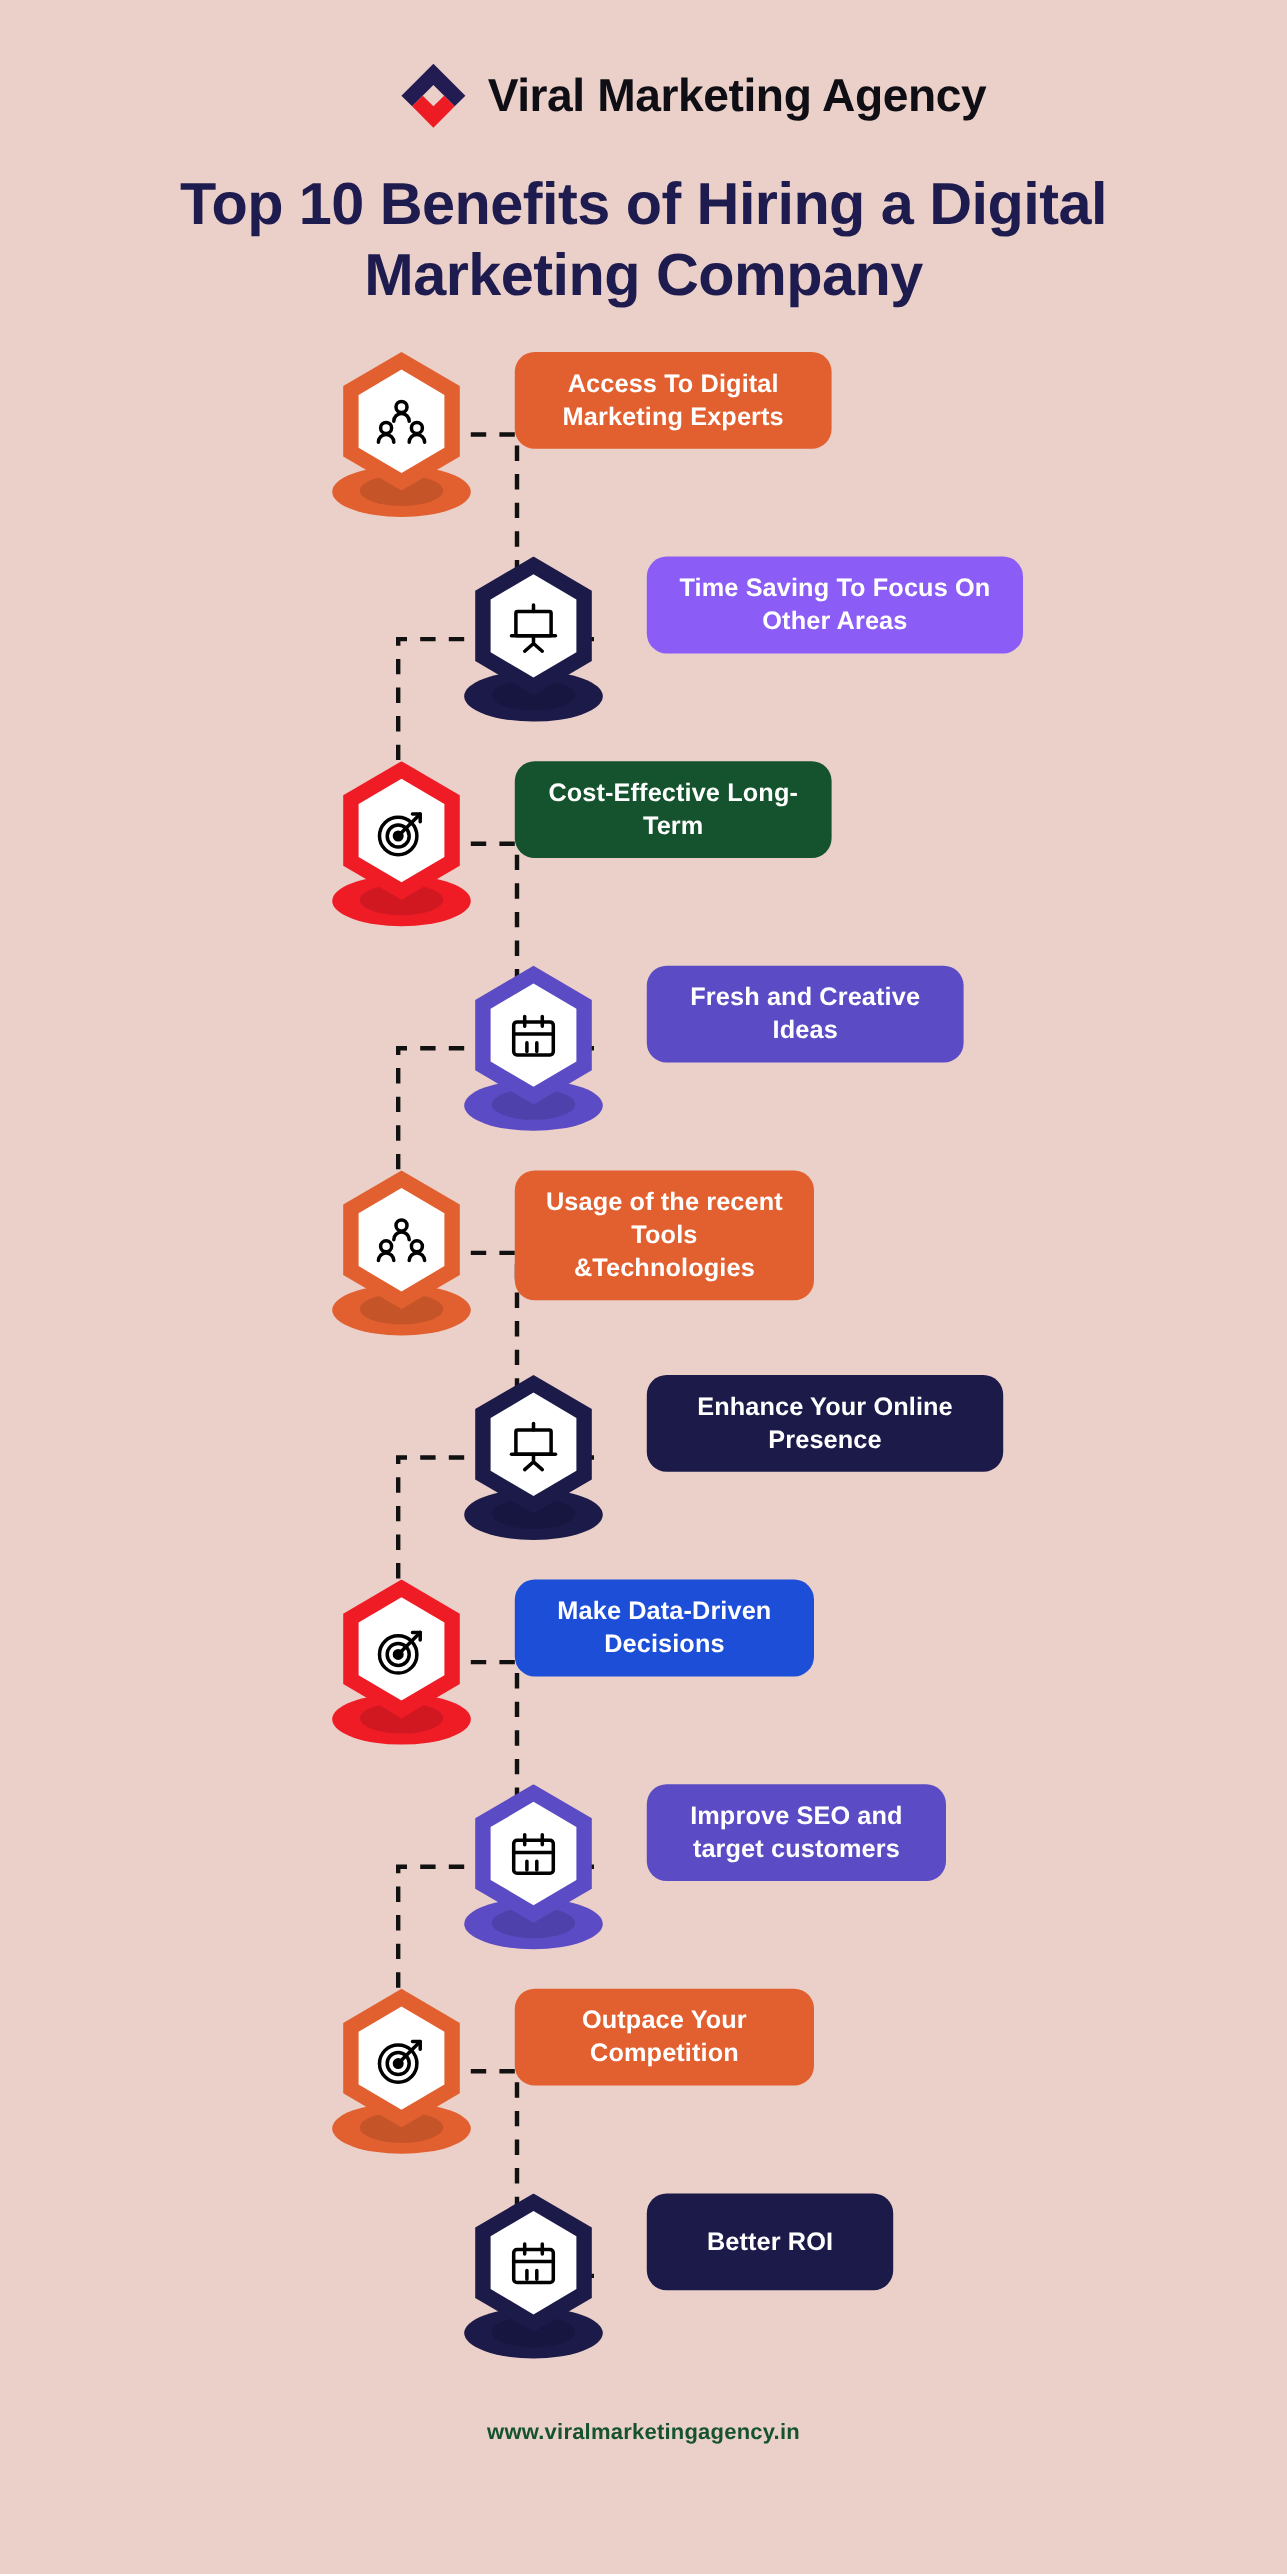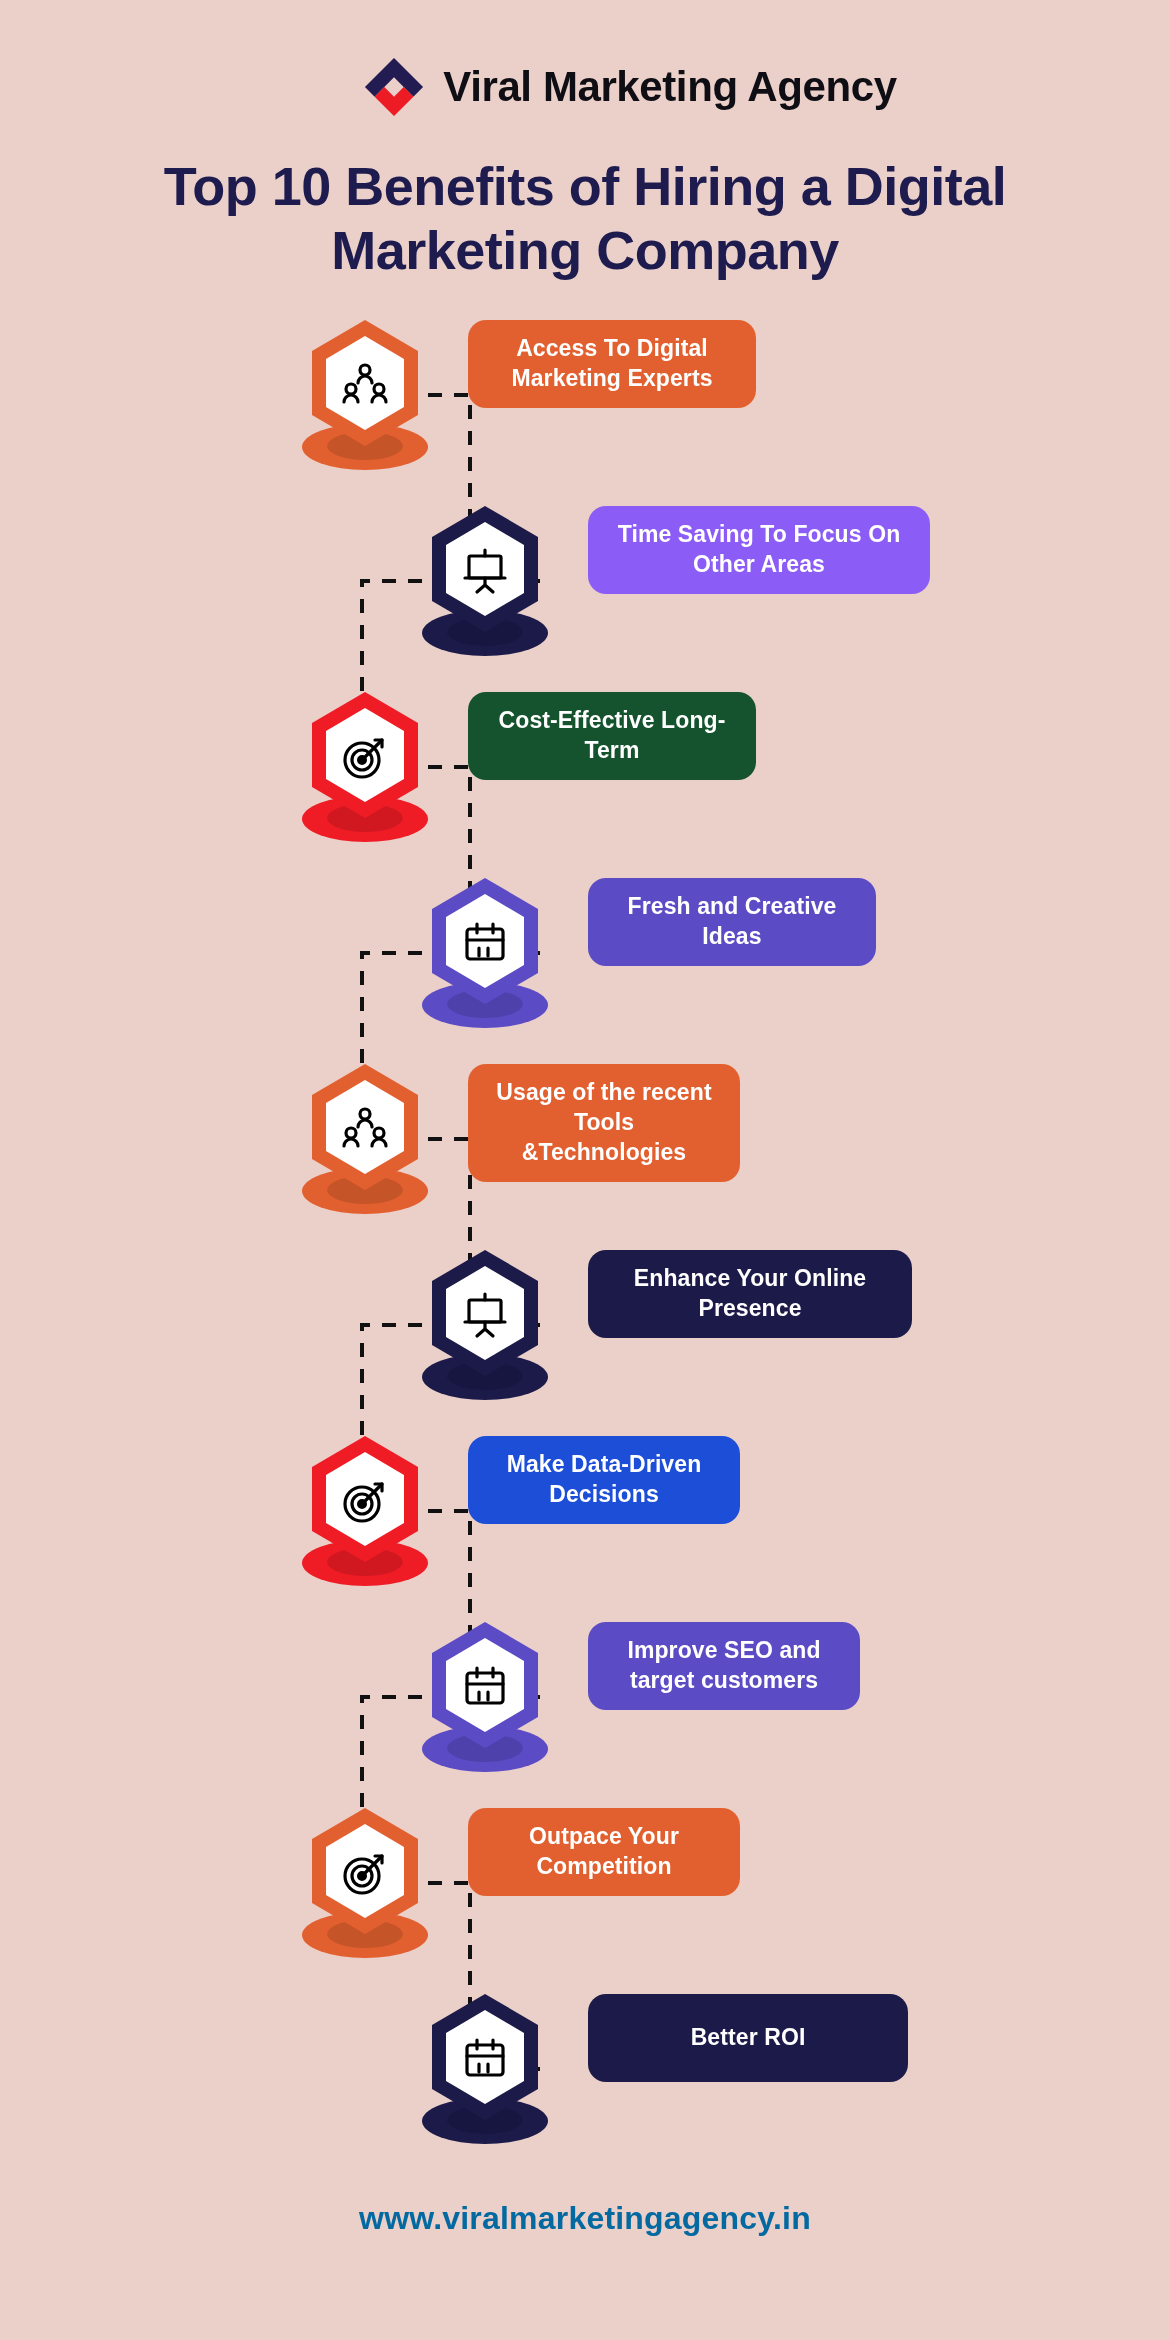--- a/index.html
+++ b/index.html
@@ -141,23 +141,23 @@
     letter-spacing: 0.1px;
   }
 
   
   .footer-url {
     position: absolute;
     top: 2200px;
     left: 0;
     width: 1170px;
     text-align: center;
-    font-size: 32px;
+    font-size: 20px;
     font-weight: bold;
-    color: #0369a1;
+    color: #14532d;
     letter-spacing: 0.2px;
   }
 </style>
 </head>
 <body>
 
 <div class="brand-row">
   <svg class="brand-logo" viewBox="0 0 64 64">
     <path d="M32 2 L62 32 L52 42 L32 22 L12 42 L2 32 Z" fill="#231C52"></path>
     <path d="M32 62 L12 42 L22 32 L32 42 L42 32 L52 42 Z" fill="#ED1C24"></path>
@@ -427,20 +427,20 @@
         </svg>
       <svg class="glyph" viewBox="0 0 48 48">
         <g fill="none" stroke="#000000" stroke-width="3.2" stroke-linecap="round" stroke-linejoin="round">
           <rect x="6" y="10" width="36" height="30" rx="3"></rect>
           <path d="M6 21 h36"></path>
           <path d="M16 5 v9 M32 5 v9"></path>
           <path d="M18 29 v8 M27 29 v8"></path>
         </g>
       </svg>
     </div>
-    <div class="pill" style="background:#1B1A49;width:320px">
+    <div class="pill" style="background:#1B1A49;width:224px">
       <span>Better ROI</span>
     </div>
   </div>
 
 </div>
 
 <div class="footer-url">www.viralmarketingagency.in</div>
 
 </body></html>

